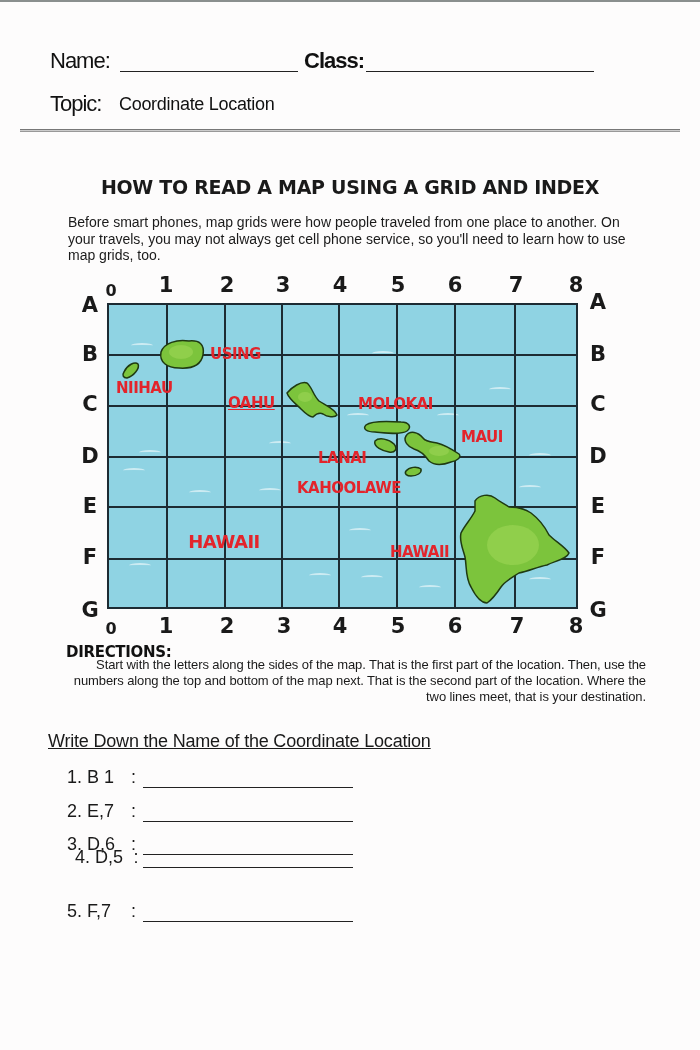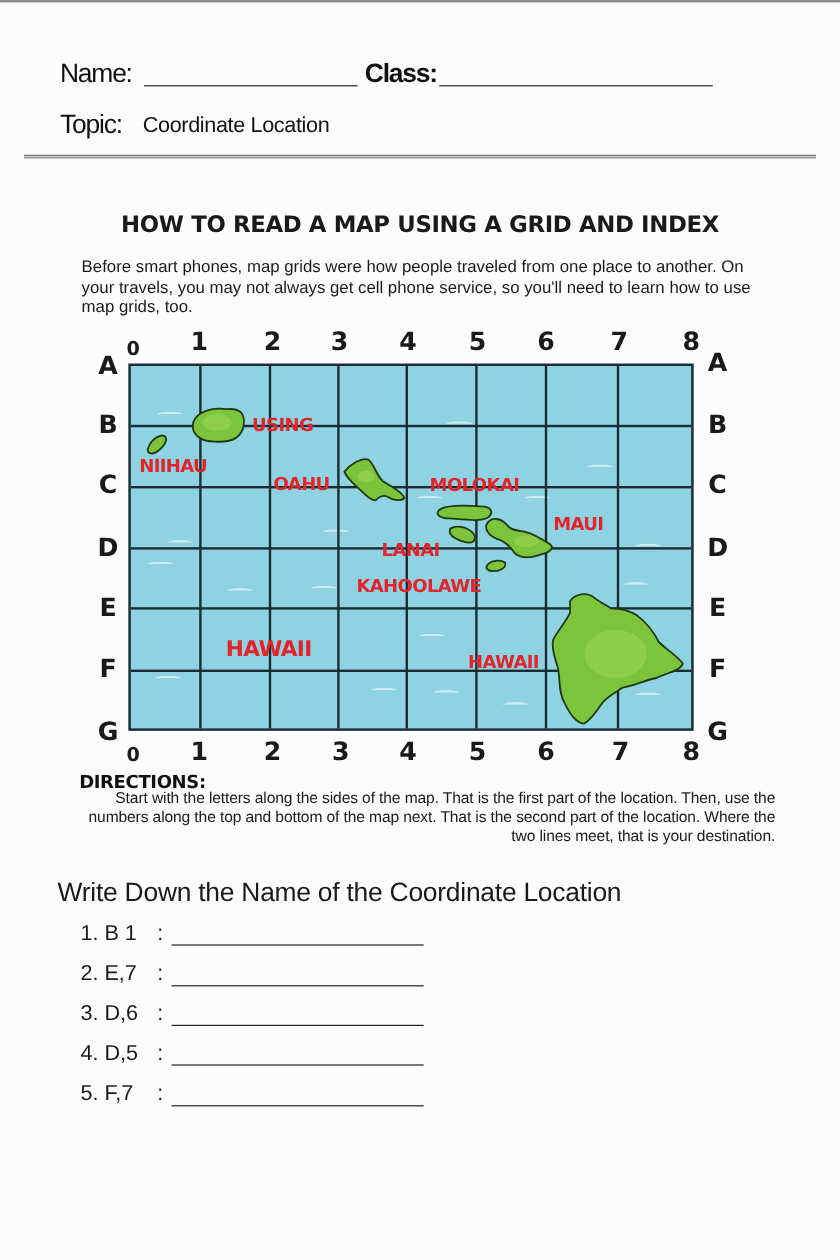--- a/index.html
+++ b/index.html
@@ -27,21 +27,21 @@
   .vline { position: absolute; top: 0; bottom: 0; width: 1.5px; background: #1d2b33; }
   .hline { position: absolute; left: 0; right: 0; height: 1.5px; background: #1d2b33; }
   .wave { position: absolute; height: 3px; width: 22px; border-top: 2px solid rgba(255,255,255,0.55); border-radius: 50%; }
   .lbl {
     position: absolute; font-family: "DejaVu Sans", sans-serif; font-weight: bold; color: #e3242b;
     font-size: 15px; letter-spacing: -0.5px; white-space: nowrap; line-height: 17px;
   }
   .lbl.big { font-size: 18px; text-align: center; line-height: 24px; }
   .dir-h { left: 66px; top: 641px; font-family: "DejaVu Sans", sans-serif; font-weight: bold; font-size: 15px; letter-spacing: -0.3px; }
   .dir-t { left: 66px; top: 655px; width: 580px; font-size: 13px; line-height: 16px; color: #1a1a1a; letter-spacing: -0.1px; text-align: right; }
-  .q-head { left: 48px; top: 729px; font-size: 22px; letter-spacing: -0.2px; color: #1a1a1a; }
+  .q-head { left: 48px; top: 729px; font-size: 18px; letter-spacing: -0.2px; color: #1a1a1a; text-decoration: underline; }
   .q-row { left: 67px; height: 24px; font-size: 18px; color: #1a1a1a; display: flex; align-items: flex-end; }
   .q-row .code { width: 64px; }
   .q-row .colon { width: 10px; }
   .q-row .blank { width: 210px; border-bottom: 1.5px solid #222; height: 18px; margin-left: 2px; }
 </style>
 </head>
 <body>
 
 <div class="abs hdr-label" style="left:50px; top:46px;">Name:</div>
 <div class="abs hdr-line" style="left:120px; top:69px; width:178px;"></div>
@@ -155,21 +155,21 @@
     <g fill="#a3d95a" opacity="0.5">
       <ellipse cx="72" cy="47" rx="12" ry="7"></ellipse>
       <ellipse cx="196" cy="92" rx="7" ry="5"></ellipse>
       <ellipse cx="404" cy="240" rx="26" ry="20"></ellipse>
       <ellipse cx="330" cy="146" rx="10" ry="5"></ellipse>
     </g>
   </svg>
 
   <div class="lbl" style="left:101px; top:41px;">USING</div>
   <div class="lbl" style="left:7px; top:75px;">NIIHAU</div>
-  <div class="lbl" style="left:119px; top:90px;">OAHU</div>
+  <div class="lbl" style="left:119px; top:90px;text-decoration:underline;">OAHU</div>
   <div class="lbl" style="left:249px; top:91px;">MOLOKAI</div>
   <div class="lbl" style="left:352px; top:124px;">MAUI</div>
   <div class="lbl" style="left:209px; top:145px;">LANAI</div>
   <div class="lbl" style="left:188px; top:175px;">KAHOOLAWE</div>
   <div class="lbl" style="left:281px; top:239px;">HAWAII</div>
   <div class="lbl big" style="left:25px; top:225px; width:180px;">
     <div>HAWAII</div>
   </div>
 </div>
 
@@ -186,21 +186,21 @@
 <div class="abs q-row" style="top:796px;">
   <span class="code">2.  E,7</span>
   <span class="colon">:</span>
   <span class="blank"></span>
 </div>
 <div class="abs q-row" style="top:829px;">
   <span class="code">3.  D,6</span>
   <span class="colon">:</span>
   <span class="blank"></span>
 </div>
-<div class="abs q-row" style="top:862px;">
+<div class="abs q-row" style="top:842px;text-align:center;">
   <span class="code">4.  D,5</span>
   <span class="colon">:</span>
   <span class="blank"></span>
 </div>
 <div class="abs q-row" style="top:896px;">
   <span class="code">5.  F,7</span>
   <span class="colon">:</span>
   <span class="blank"></span>
 </div>
 

